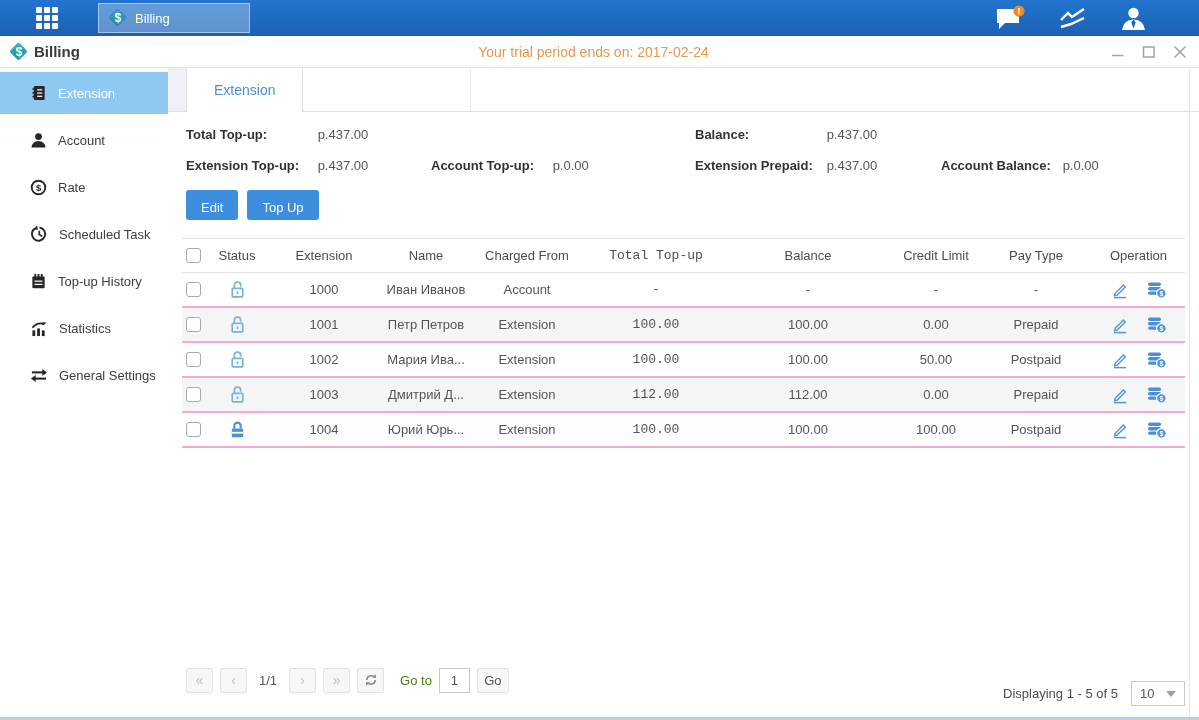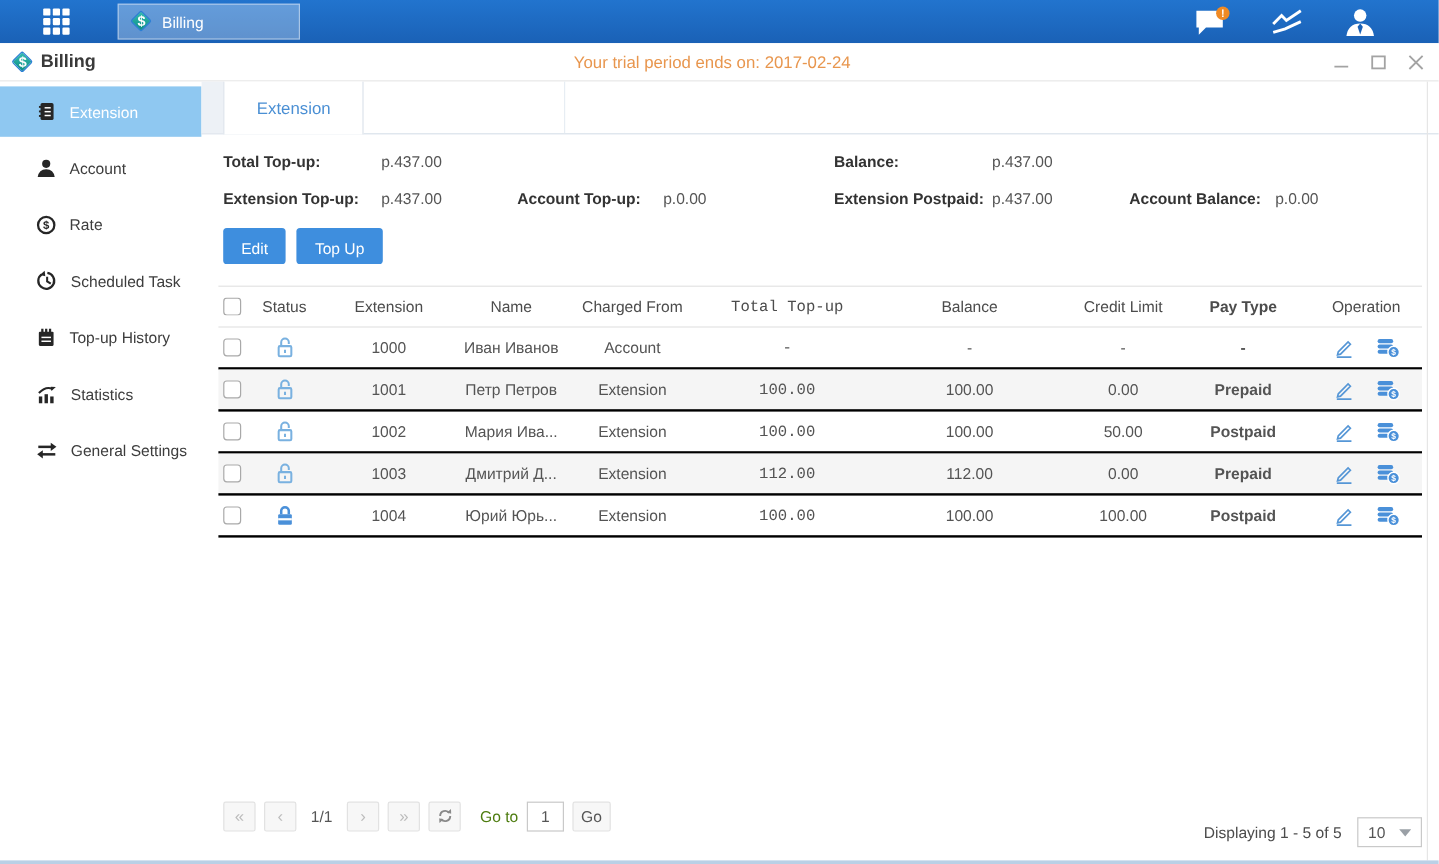--- a/index.html
+++ b/index.html
@@ -48,32 +48,32 @@
   .sum-val { color:#555; }
   .gc1 { grid-column:1; } .gc3 { grid-column:3 / span 2; }
 
   
   .actions { padding:17px 0 0 18px; display:flex; gap:9px; }
   .btn { background:#3e8ede; color:#fff; border:none; height:30px; padding:10px 15px; border-radius:3px; font-size:13px; font-family:inherit; cursor:pointer; }
 
   
   .table { margin:18px 14px 0 14px; }
   .thead { display:flex; height:35px; align-items:center; border-top:1px solid #e3e3e3; border-bottom:1px solid #e3e3e3; color:#4c4c4c; }
-  .trow { display:flex; height:35px; border-bottom:2px solid #000000; }
+  .trow { display:flex; height:35px; align-items:center; border-bottom:2px solid #f9a8d4; }
   .trow.alt { background:#f5f5f5; }
   .cell { display:flex; align-items:center; justify-content:center; white-space:nowrap; overflow:hidden; }
   .c-check { width:30px; justify-content:flex-start; padding-left:4px; }
   .c-status { width:50px; }
   .c-ext { width:124px; }
   .c-name { width:80px; }
   .c-charged { width:122px; }
   .c-topup { width:136px;font-family:Liberation Mono, monospace; }
   .c-balance { width:168px; }
   .c-credit { width:88px; }
-  .c-paytype { width:112px;font-weight:bold; }
+  .c-paytype { width:112px; }
   .c-op { flex:1; gap:18px; }
   .cb { width:15px; height:15px; border:1px solid #a9a9a9; border-radius:3px; background:#fff; display:inline-block; cursor:pointer; }
   .status-icon { display:flex; cursor:pointer; }
   .status-icon .lock-closed { display:none; }
   .status-icon.locked .lock-closed { display:block; }
   .op-icon { display:flex; cursor:pointer; }
 
   
   .pagination { margin-top:auto; display:flex; align-items:center; gap:7px; padding:0 14px 14px 18px; }
   .pg-btn { width:27px; height:25px; background:#f7f7f7; border:1px solid #e2e2e2; border-radius:2px; color:#bcbcbc; font-size:14px; display:flex; align-items:center; justify-content:center; cursor:pointer; font-family:inherit; }
@@ -253,21 +253,21 @@
         </div>
         <div>
           <span class="sum-label">Extension Top-up:</span>
           <span class="sum-val">p.437.00</span>
         </div>
         <div>
           <span class="sum-label" style="min-width:118px">Account Top-up:</span>
           <span class="sum-val">p.0.00</span>
         </div>
         <div>
-          <span class="sum-label">Extension Postpaid:</span>
+          <span class="sum-label">Extension Prepaid:</span>
           <span class="sum-val">p.437.00</span>
         </div>
         <div>
           <span class="sum-label" style="min-width:118px">Account Balance:</span>
           <span class="sum-val">p.0.00</span>
         </div>
       </div>
     </div>
 
     <div class="actions">

